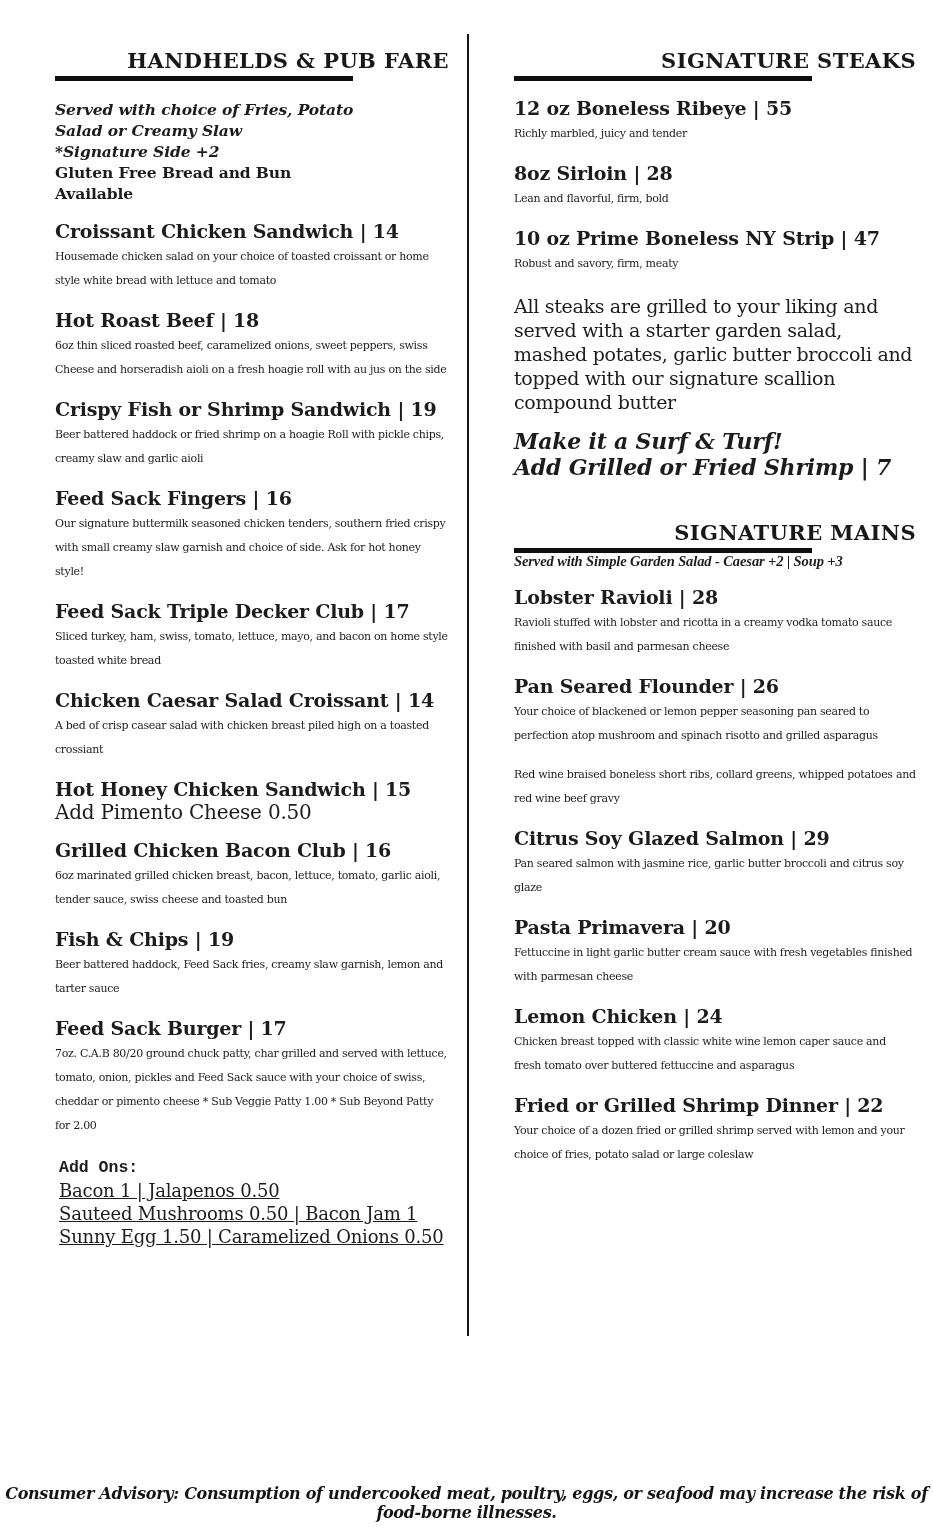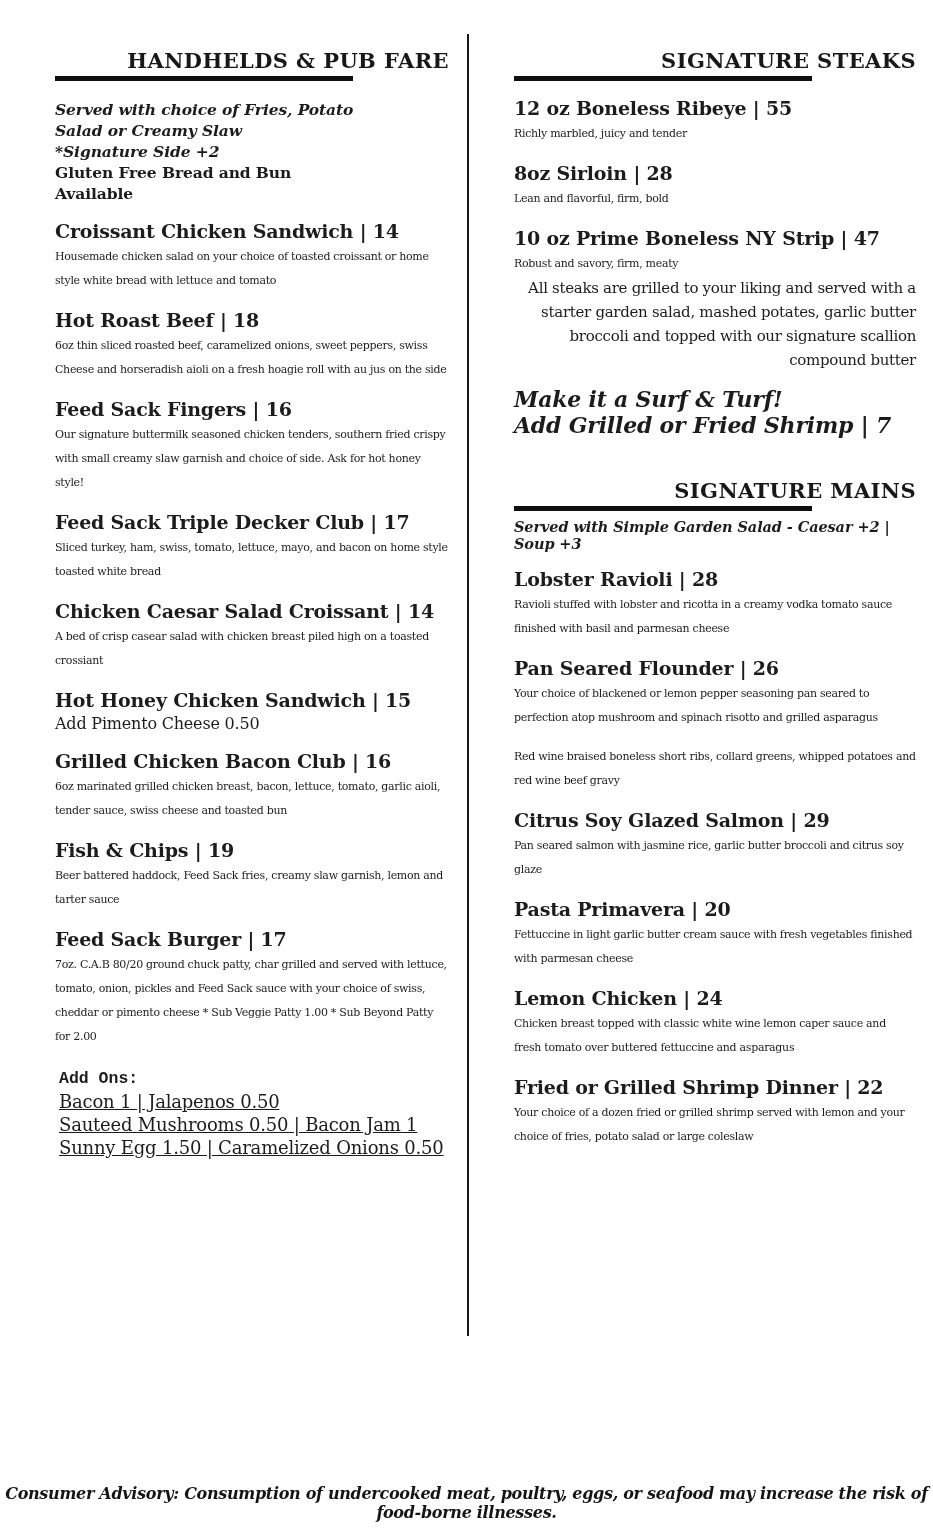--- a/index.html
+++ b/index.html
@@ -27,36 +27,36 @@
     line-height: 21px; letter-spacing: -0.1px;
   }
   .intro-line.roman { font-style: normal; }
   .menu-item { margin-top: 15px; }
   .item-title {
     font-size: 19px; font-weight: 700; letter-spacing: -0.2px; line-height: 24px;
   }
   .item-desc {
     font-size: 11px; line-height: 24px; letter-spacing: -0.3px; margin-top: 2px;
   }
-  .item-note { font-size: 16px; line-height: 21px; letter-spacing: -0.2px; margin-top: 1px; }
+  .item-note { font-size: 20px; line-height: 21px; letter-spacing: -0.2px; margin-top: 1px; }
   .addons { margin-top: 18px; padding-left: 4px; }
   .addons-title { font-weight: 700; font-size: 16.5px; line-height: 23px; font-family: Liberation Mono, monospace; }
   .addon-line { font-size: 18px; line-height: 23px; letter-spacing: -0.2px; text-decoration: underline; }
   .steak-note {
-    font-size: 15px; line-height: 24px; letter-spacing: -0.3px;  text-align: right;
+    font-size: 19px; line-height: 24px; letter-spacing: -0.3px; margin-top: 18px;
   }
   .surf-block { margin-top: 14px; }
   .surf-line {
     font-style: italic; font-weight: 700; font-size: 22px;
     line-height: 26px; letter-spacing: -0.2px;
   }
   .mains-section { margin-top: 40px; }
   .section-subnote {
     font-style: italic; font-weight: 700; font-size: 14.5px;
-    letter-spacing: -0.1px; margin-top: 7px;
+    letter-spacing: -0.1px;  font-family: Liberation Serif, serif;
   }
   .footer {
     position: absolute; left: 0; right: 0; bottom: 14px;
     text-align: center; font-style: italic; font-weight: 700;
     font-size: 16px; letter-spacing: -0.3px; color: #141414;
   }
 </style>
 </head>
 <body>
 
@@ -71,20 +71,24 @@
       <div class="intro-line roman">Gluten Free Bread and Bun Available</div>
     </div>
     <div>
         <div class="menu-item">
           <div class="item-title">Croissant Chicken Sandwich | 14</div>
           <div class="item-desc">Housemade chicken salad on your choice of toasted croissant or home style white bread with lettuce and tomato</div>
         </div>
         <div class="menu-item">
           <div class="item-title">Hot Roast Beef | 18</div>
           <div class="item-desc">6oz thin sliced roasted beef, caramelized onions, sweet peppers, swiss Cheese and horseradish aioli on a fresh hoagie roll with au jus on the side</div>
+        </div>
+        <div class="menu-item">
+          <div class="item-title">Crispy Fish or Shrimp Sandwich | 19</div>
+          <div class="item-desc">Beer battered haddock or fried shrimp on a hoagie Roll with pickle chips, creamy slaw and garlic aioli</div>
         </div>
         <div class="menu-item">
           <div class="item-title">Feed Sack Fingers | 16</div>
           <div class="item-desc">Our signature buttermilk seasoned chicken tenders, southern fried crispy with small creamy slaw garnish and choice of side. Ask for hot honey style!</div>
         </div>
         <div class="menu-item">
           <div class="item-title">Feed Sack Triple Decker Club | 17</div>
           <div class="item-desc">Sliced turkey, ham, swiss, tomato, lettuce, mayo, and bacon on home style toasted white bread</div>
         </div>
         <div class="menu-item">

